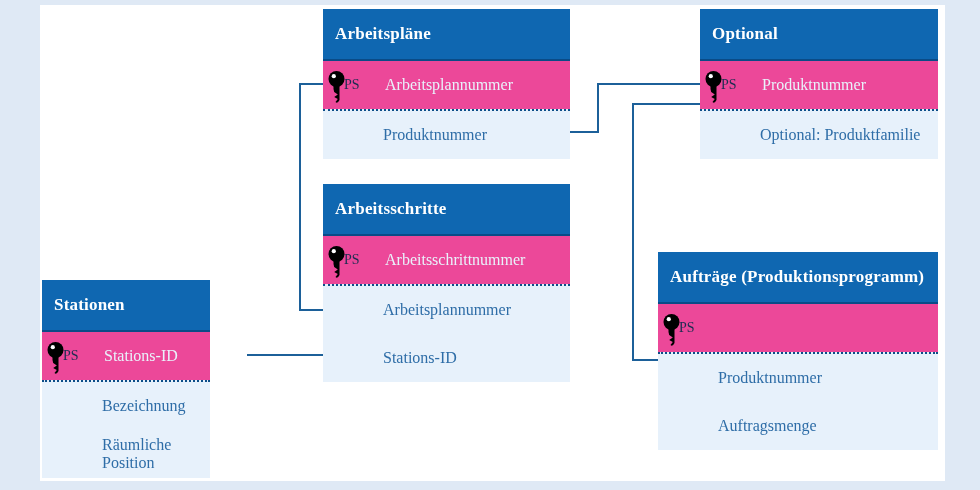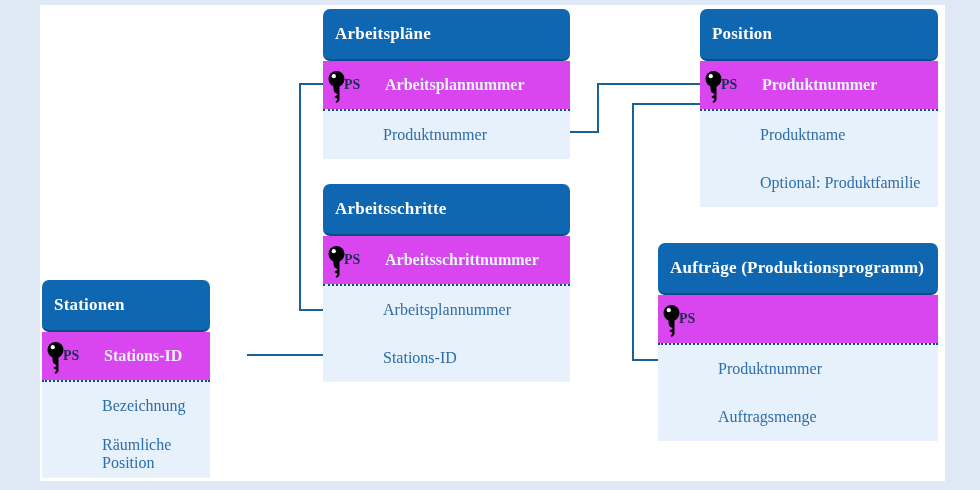--- a/index.html
+++ b/index.html
@@ -19,28 +19,26 @@
     position:absolute;
   }
   .entity .thead{
     background:#0f67b1;
     border-bottom:2px solid #0a4b87;
     box-sizing:border-box;
     height:52px;line-height:50px;
     color:#ffffff;font-weight:bold;font-size:17px;
     padding-left:12px;
     letter-spacing:0.2px;
-    border-radius:7px;
   }
   .row-key{
-    background:#d946ef;
+    background:#ec4899;
     height:48px;display:flex;align-items:center;
     color:#e9f2fb;font-size:16px;
     position:relative;
-    font-weight:bold;
   }
   .key-wrap{
     width:62px;min-width:62px;box-sizing:border-box;
     display:flex;align-items:center;padding-left:5px;
   }
   .key-ic{display:inline-block;width:17px;height:34px;margin-top:6px;}
   .ps{
     color:#1d2d52;font-size:14px;margin-left:-1px;
   }
   .section-light{
@@ -50,21 +48,21 @@
   .row-light{
     height:48px;display:flex;align-items:center;
     color:#2e6da7;font-size:16px;
     padding-left:60px;
   }
   
   #ent-arbeitsplaene{left:323px;top:9px;width:247px;}
   #ent-produkte{left:700px;top:9px;width:238px;}
   #ent-arbeitsschritte{left:323px;top:184px;width:247px;}
   #ent-stationen{left:42px;top:280px;width:168px;}
-  #ent-auftraege{left:658px;top:243px;width:280px;}
+  #ent-auftraege{left:658px;top:252px;width:280px;}
 </style>
 </head>
 <body>
 
 <div class="stage">
 
   <div class="panel"></div>
 
   <svg class="lines" viewBox="0 0 980 490" xmlns="http://www.w3.org/2000/svg">
     <polyline points="323,84 300,84 300,310 323,310" fill="none" stroke="#1c6099" stroke-width="2"></polyline>
@@ -85,34 +83,33 @@
         <span class="ps">PS</span>
       </span>
       <span>Arbeitsplannummer</span>
     </div>
     <div class="section-light">
       <div class="row-light">Produktnummer</div>
     </div>
   </div>
 
   <div class="entity" id="ent-produkte">
-    <div class="thead">Position</div>
+    <div class="thead">Optional</div>
     <div class="row-key">
       <span class="key-wrap">
         <svg class="key-ic" viewBox="0 0 17 34">
           <circle cx="8.5" cy="8" r="8" fill="#000000"></circle>
           <circle cx="5.8" cy="5.2" r="2.1" fill="#ffffff"></circle>
           <path d="M5.5 14 L11.5 14 L11.5 29 Q9.5 33 7.5 31 L9.8 28 L6.2 26 L9.8 23.5 L6.2 21 L5.5 18 Z" fill="#000000"></path>
         </svg>
         <span class="ps">PS</span>
       </span>
       <span>Produktnummer</span>
     </div>
     <div class="section-light">
-      <div class="row-light">Produktname</div>
       <div class="row-light">Optional: Produktfamilie</div>
     </div>
   </div>
 
   <div class="entity" id="ent-arbeitsschritte">
     <div class="thead">Arbeitsschritte</div>
     <div class="row-key">
       <span class="key-wrap">
         <svg class="key-ic" viewBox="0 0 17 34">
           <circle cx="8.5" cy="8" r="8" fill="#000000"></circle>

